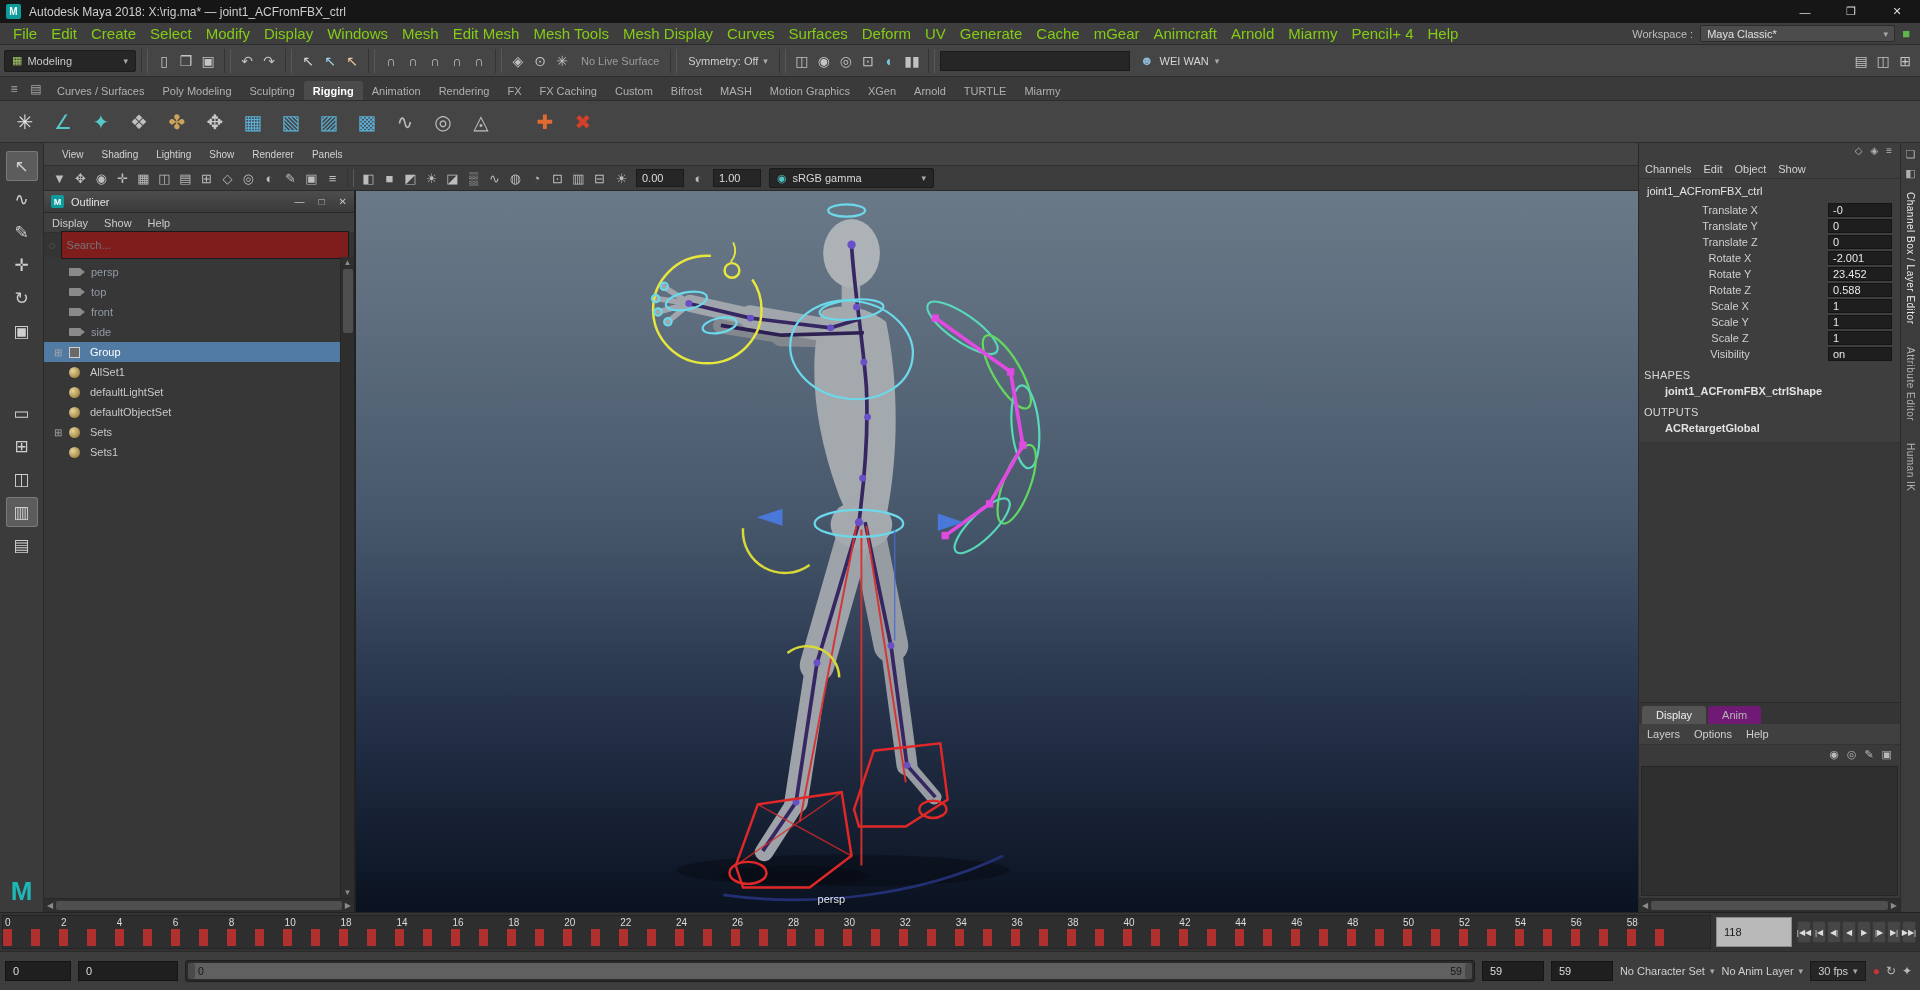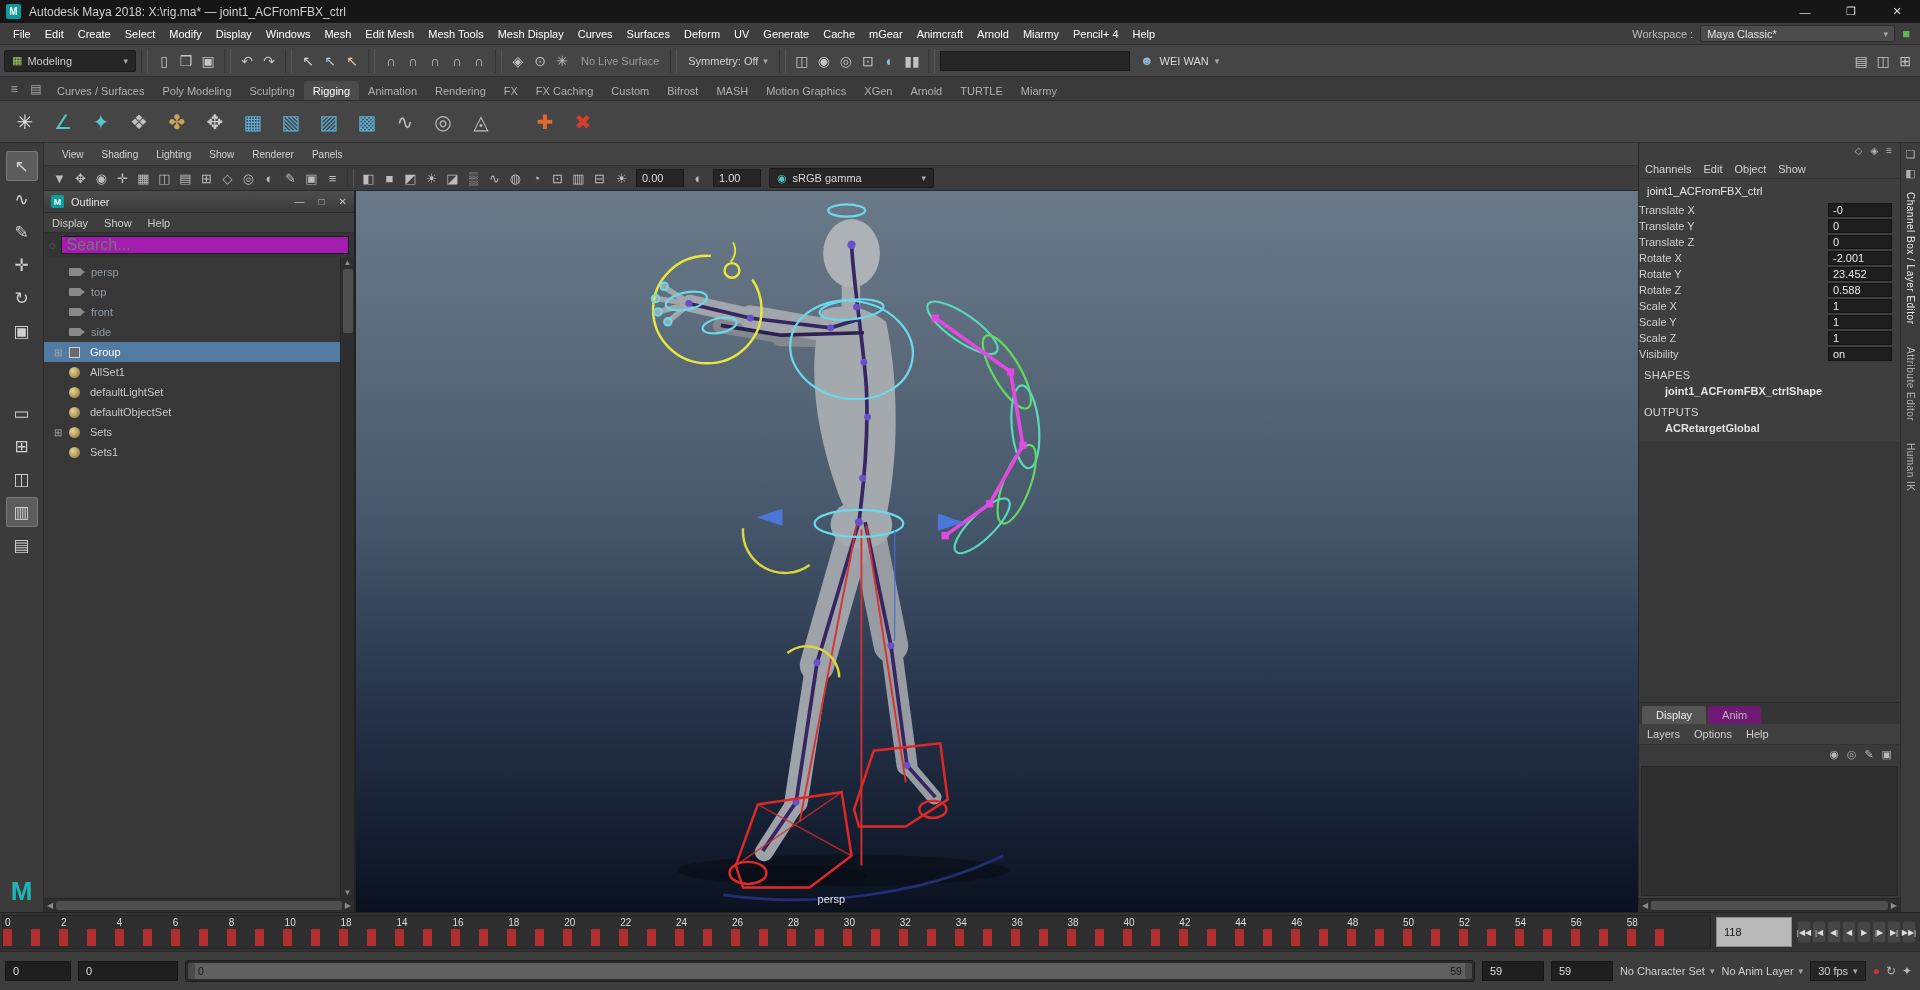--- a/index.html
+++ b/index.html
@@ -9,42 +9,42 @@
 
   
   .titlebar{height:23px;background:#161616;display:flex;align-items:center;padding-left:6px;gap:8px}
   .maya-badge{width:15px;height:15px;background:#0e9b9b;color:#fff;font-size:10px;font-weight:bold;display:flex;align-items:center;justify-content:center;border-radius:2px}
   .tb-title{color:#cfcfcf;font-size:12px;white-space:nowrap}
   .win-btns{margin-left:auto;display:flex;height:100%}
   .win-btn{width:46px;height:100%;display:flex;align-items:center;justify-content:center;color:#ddd;font-size:11px}
 
   
   .menubar{height:22px;background:#3e3e3e;display:flex;align-items:center;padding:0 6px;border-bottom:1px solid #2c2c2c}
-  .menu-item{padding:0 7px;font-size:11px;color:#ffffff;white-space:nowrap}
+  .menu-item{padding:0 7px;font-size:15px;color:#84cc16;white-space:nowrap}
   .menubar-right{margin-left:auto;display:flex;align-items:center;gap:7px;padding-right:4px}
   .ws-label{color:#bdbdbd;font-size:11px}
   .ws-dd{width:195px;height:17px;background:#4c4c4c;border:1px solid #2b2b2b;border-radius:2px;display:flex;align-items:center;justify-content:space-between;padding:0 6px;color:#e0e0e0;font-size:11px}
   .green-cube{color:#5fb64e;font-size:13px}
 
   
   .statusline{height:32px;background:#454545;display:flex;align-items:center;padding:0 4px;gap:2px;border-bottom:1px solid #2e2e2e}
   .sl-dd{display:flex;align-items:center;gap:5px;background:#262626;border:1px solid #1d1d1d;height:22px;padding:0 7px;border-radius:2px;min-width:132px}
   .sl-sep{width:7px;height:24px;margin:0 3px;border-left:1px solid #333;border-right:1px solid #585858}
   .sl-icon{width:22px;height:22px;font-size:14px;color:#c4c4c4;display:flex;align-items:center;justify-content:center}
   .sl-text{color:#9c9c9c;font-size:11px;padding:0 6px;white-space:nowrap}
   .sl-sym{color:#cfcfcf;font-size:11px;padding:0 6px;display:flex;gap:5px;align-items:center;white-space:nowrap}
   .quick-field{width:190px;height:20px;background:#262626;border:1px solid #1b1b1b;color:#ddd;font-family:inherit;font-size:11px;padding:0 5px}
   .user-chip{display:flex;align-items:center;gap:6px;padding:0 8px;color:#d6d6d6;white-space:nowrap}
   .caret{font-size:9px;color:#a9a9a9}
 
   
   .shelf-tabs{height:24px;background:#3a3a3a;display:flex;align-items:flex-end;padding:0 4px;gap:2px;border-bottom:1px solid #2c2c2c}
   .shelf-tabicon{width:20px;color:#a8a8a8;font-size:12px;display:flex;align-items:center;justify-content:center;align-self:center}
   .shelf-tab{padding:4px 9px 3px;font-size:11px;color:#b0b0b0;white-space:nowrap}
-  .shelf-tab.active{color:#fff;font-weight:normal;background:#4b4b4b;border-radius:3px 3px 0 0}
+  .shelf-tab.active{color:#fff;font-weight:bold;background:#4b4b4b;border-radius:3px 3px 0 0}
   .shelf{height:42px;background:#454545;display:flex;align-items:center;padding:0 8px;gap:4px;border-bottom:1px solid #2c2c2c}
   .shelf-icon{width:34px;height:34px;font-size:20px;display:flex;align-items:center;justify-content:center;border-radius:3px}
   .shelf-icon.gap{margin-left:26px}
 
   
   .main{display:flex;height:769px}
   .toolbox{width:44px;background:#3b3b3b;border-right:1px solid #2b2b2b;display:flex;flex-direction:column;align-items:center;padding-top:8px;gap:3px}
   .tool{width:32px;height:30px;font-size:17px;color:#cfcfcf;display:flex;align-items:center;justify-content:center;border-radius:3px}
   .tool.active{background:#5c5c5c;box-shadow:inset 0 0 0 1px #7a7a7a}
   .tb-gap{height:46px}
@@ -63,21 +63,21 @@
 
   
   .outliner{width:312px;background:#373737;border-right:2px solid #222;display:flex;flex-direction:column}
   .ol-titlebar{height:22px;background:linear-gradient(#4d4d4d,#3a3a3a);display:flex;align-items:center;padding:0 7px;gap:7px;border-bottom:1px solid #292929}
   .ol-title{font-size:11px;color:#e2e2e2}
   .ol-winbtns{margin-left:auto;display:flex;gap:14px;color:#c0c0c0;font-size:10px}
   .ol-menus{height:20px;display:flex;align-items:center;gap:2px;padding:0 8px;background:#3e3e3e;border-bottom:1px solid #2f2f2f}
   .ol-menu{padding:0 8px 0 0;font-size:11px;color:#cccccc;margin-right:6px}
   .ol-search{height:24px;display:flex;align-items:center;padding:2px 5px;gap:5px;background:#343434}
   .ol-search .sicon{color:#909090;font-size:11px}
-  .ol-search input{flex:1;height:18px;background:#a21caf;border:1px solid #1a1a1a;color:#b5b5b5;font-size:16px;padding:0 5px;font-family:inherit}
+  .ol-search input{flex:1;height:28px;background:#7f1d1d;border:1px solid #1a1a1a;color:#b5b5b5;font-size:11px;padding:0 5px;font-family:inherit}
   .ol-body{flex:1;display:flex;min-height:0}
   .ol-rows{flex:1;padding-top:5px;overflow:hidden}
   .ol-row{height:20px;display:flex;align-items:center;padding-left:10px}
   .ol-exp{width:15px;font-size:10px;color:#aaa;text-align:left}
   .ol-ico{width:14px;height:11px;margin-right:5px;position:relative;flex:none}
   .ol-ico.camera{background:#8a8a8a;border-radius:1px;width:12px;height:8px}
   .ol-ico.camera::after{content:"";position:absolute;right:-4px;top:1px;border-left:4px solid #8a8a8a;border-top:3px solid transparent;border-bottom:3px solid transparent}
   .ol-ico.group{width:11px;height:11px;border:1px solid #cfcfcf;background:#6a6a6a}
   .ol-ico.set{width:11px;height:11px;border-radius:50%;background:radial-gradient(circle at 35% 35%,#e8d49a,#8a6d28)}
   .ol-label{font-size:11px;color:#c8c8c8;padding:1px 5px}
@@ -94,21 +94,21 @@
   .scene{position:absolute;inset:0;width:100%;height:100%}
   .vp-label{position:absolute;bottom:7px;left:36%;color:#e4e8ec;font-size:11px;text-shadow:0 1px 2px rgba(0,0,0,.8)}
 
   
   .channelcol{width:262px;background:#3e3e3e;border-left:1px solid #292929;display:flex;flex-direction:column}
   .cb-headicons{height:16px;display:flex;justify-content:flex-end;gap:8px;padding:2px 8px 0;color:#b5b5b5;font-size:10px}
   .cb-menus{height:20px;display:flex;align-items:center;padding:0 6px;border-bottom:1px solid #333}
   .cb-menu{padding:0 7px 0 0;margin-right:5px;font-size:11px;color:#d2d2d2}
   .cb-node{font-size:11px;font-weight:normal;color:#e6e6e6;padding:6px 0 5px 8px}
   .cb-row{display:flex;align-items:center;height:16px;padding-right:8px}
-  .cb-label{flex:1;text-align:left;padding-right:7px;color:#cfcfcf;font-size:11px}
+  .cb-label{flex:1;text-align:center;padding-right:7px;color:#cfcfcf;font-size:11px}
   .cb-value{width:64px;height:14px;line-height:13px;background:#1e1e1e;border:1px solid #141414;color:#e8e8e8;font-size:11px;padding-left:4px}
   .cb-section{color:#d8d8d8;font-size:11px;padding:7px 0 2px 5px;letter-spacing:.3px}
   .cb-subnode{font-size:11px;font-weight:bold;color:#e2e2e2;padding:2px 0 2px 26px}
   .cb-rest{flex:1;background:#383838;border-top:1px solid #343434;margin-top:6px}
 
   .le{height:196px;display:flex;flex-direction:column;border-top:1px solid #2a2a2a;background:#3a3a3a}
   .le-tabs{display:flex;gap:2px;padding:3px 3px 0;background:#353535}
   .le-tab{padding:3px 14px;background:#701a75;color:#b5b5b5;font-size:11px;border-radius:3px 3px 0 0}
   .le-tab.active{background:#545454;color:#eee}
   .le-menus{display:flex;padding:4px 8px;gap:14px;font-size:11px;color:#cfcfcf;background:#404040;border-bottom:1px solid #333}

